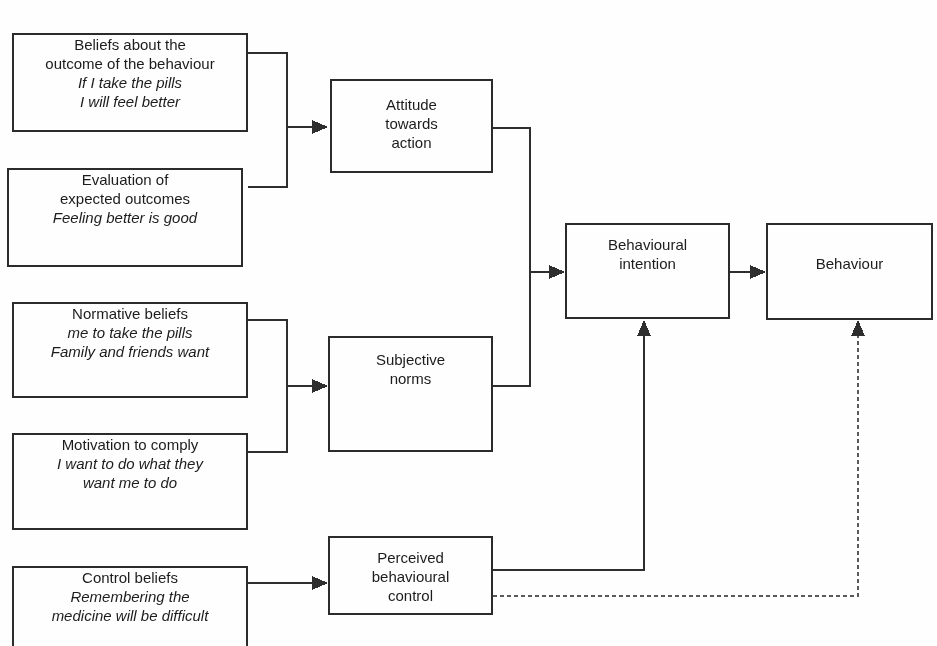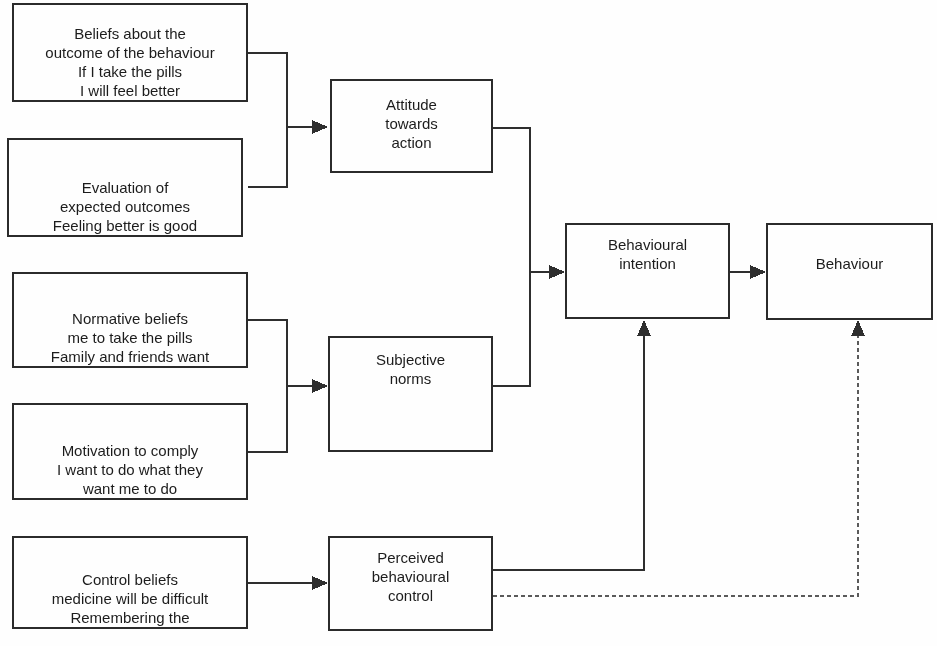--- a/index.html
+++ b/index.html
@@ -47,24 +47,25 @@
     background: var(--background);
     border: 2px solid var(--border);
     color: var(--text);
     font-size: 15px;
     line-height: 19px;
     text-align: center;
   }
   .box.v-center {
     display: flex;
     flex-direction: column;
-    justify-content: flex-end;
+    justify-content: flex-start;
+    margin-top: 30px;
   }
   .box .line { white-space: nowrap; }
-  .box .em { }
+  .box .em { font-style: italic; }
 </style>
 </head>
 <body>
 
 <div class="stage">
 
   <svg class="connector-layer" width="937" height="646" viewBox="0 0 937 646" shape-rendering="crispEdges">
 
     <g>
       <path class="solid" d="M248,53 L287,53 L287,187 L248,187"></path>
@@ -125,36 +126,36 @@
   </div>
 
   <div class="box v-center" style="left:12px; top:403px; width:236px; height:97px">
     <div class="line">Motivation to comply</div>
     <div class="line em">I want to do what they</div>
     <div class="line em">want me to do</div>
   </div>
 
   <div class="box v-center" style="left:12px; top:536px; width:236px; height:93px">
     <div class="line">Control beliefs</div>
+    <div class="line em">Remembering the</div>
     <div class="line em">medicine will be difficult</div>
-    <div class="line em">Remembering the</div>
   </div>
 
   <div class="box" style="left:330px; top:79px; width:163px; height:94px; padding-top:14px">
     <div class="line">Attitude</div>
     <div class="line">towards</div>
     <div class="line">action</div>
   </div>
 
   <div class="box" style="left:328px; top:336px; width:165px; height:116px; padding-top:12px">
     <div class="line">Subjective</div>
     <div class="line">norms</div>
   </div>
 
-  <div class="box" style="left:328px; top:536px; width:165px; height:95px; padding-top:10px">
+  <div class="box" style="left:328px; top:536px; width:165px; height:79px; padding-top:10px">
     <div class="line">Perceived</div>
     <div class="line">behavioural</div>
     <div class="line">control</div>
   </div>
 
   <div class="box" style="left:565px; top:223px; width:165px; height:96px; padding-top:10px">
     <div class="line">Behavioural</div>
     <div class="line">intention</div>
   </div>
 

